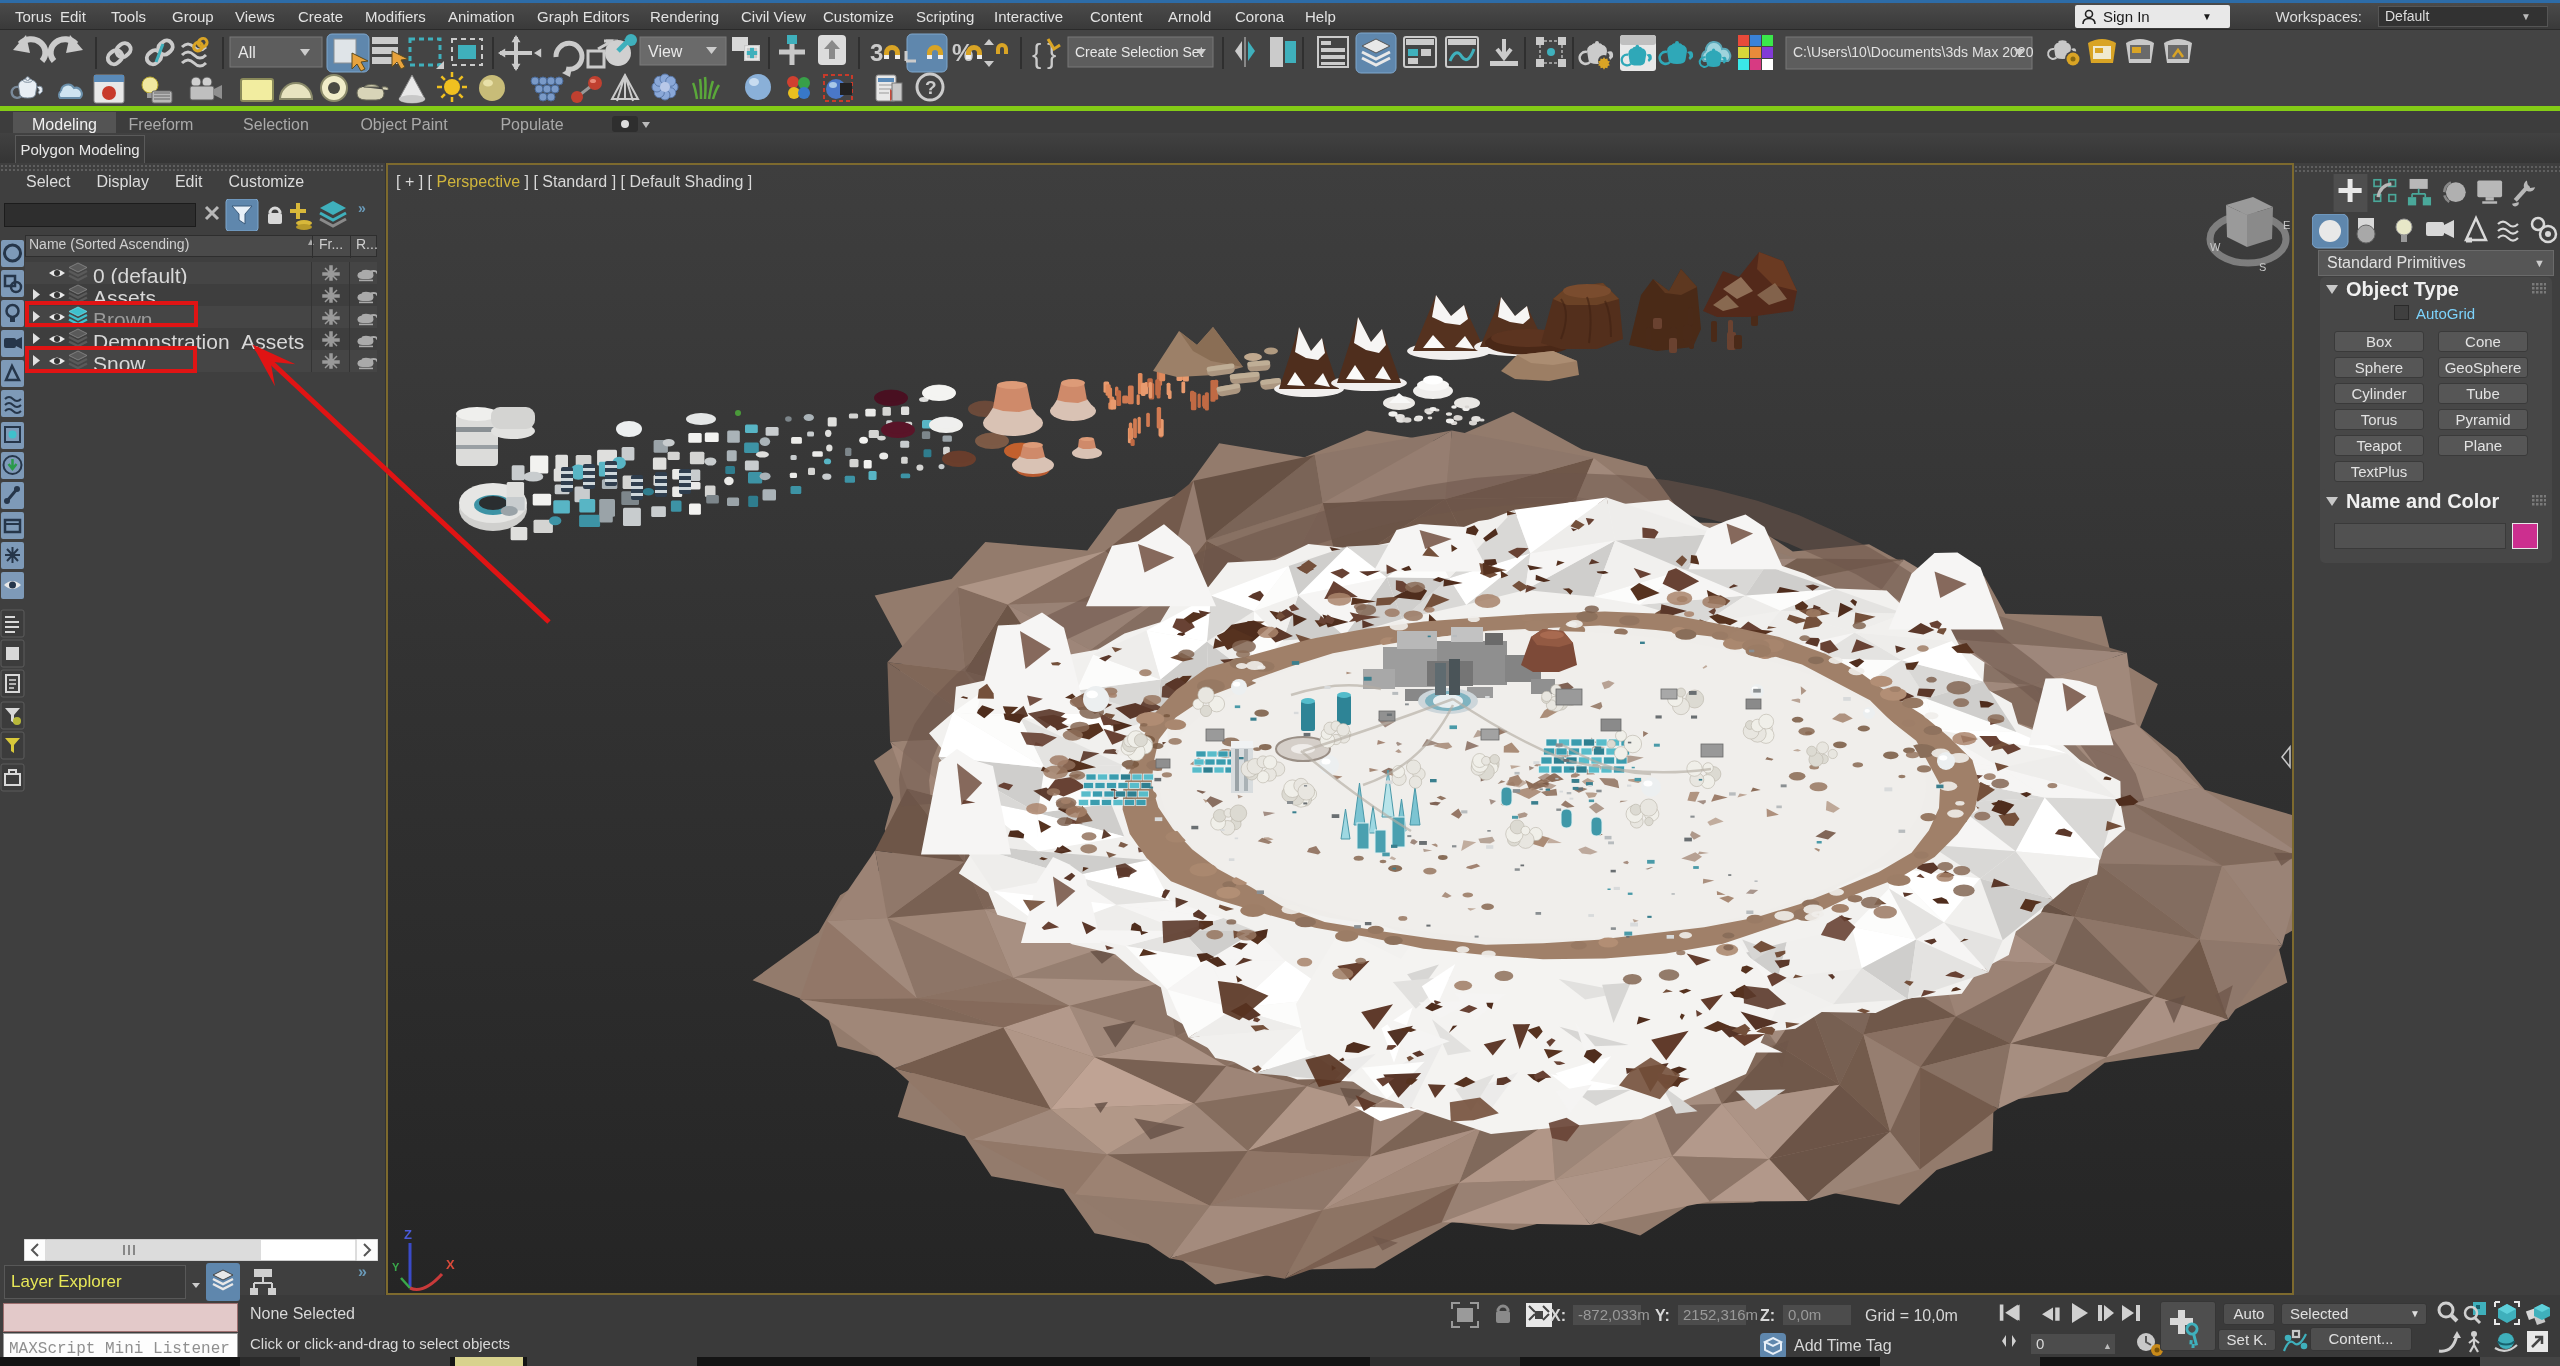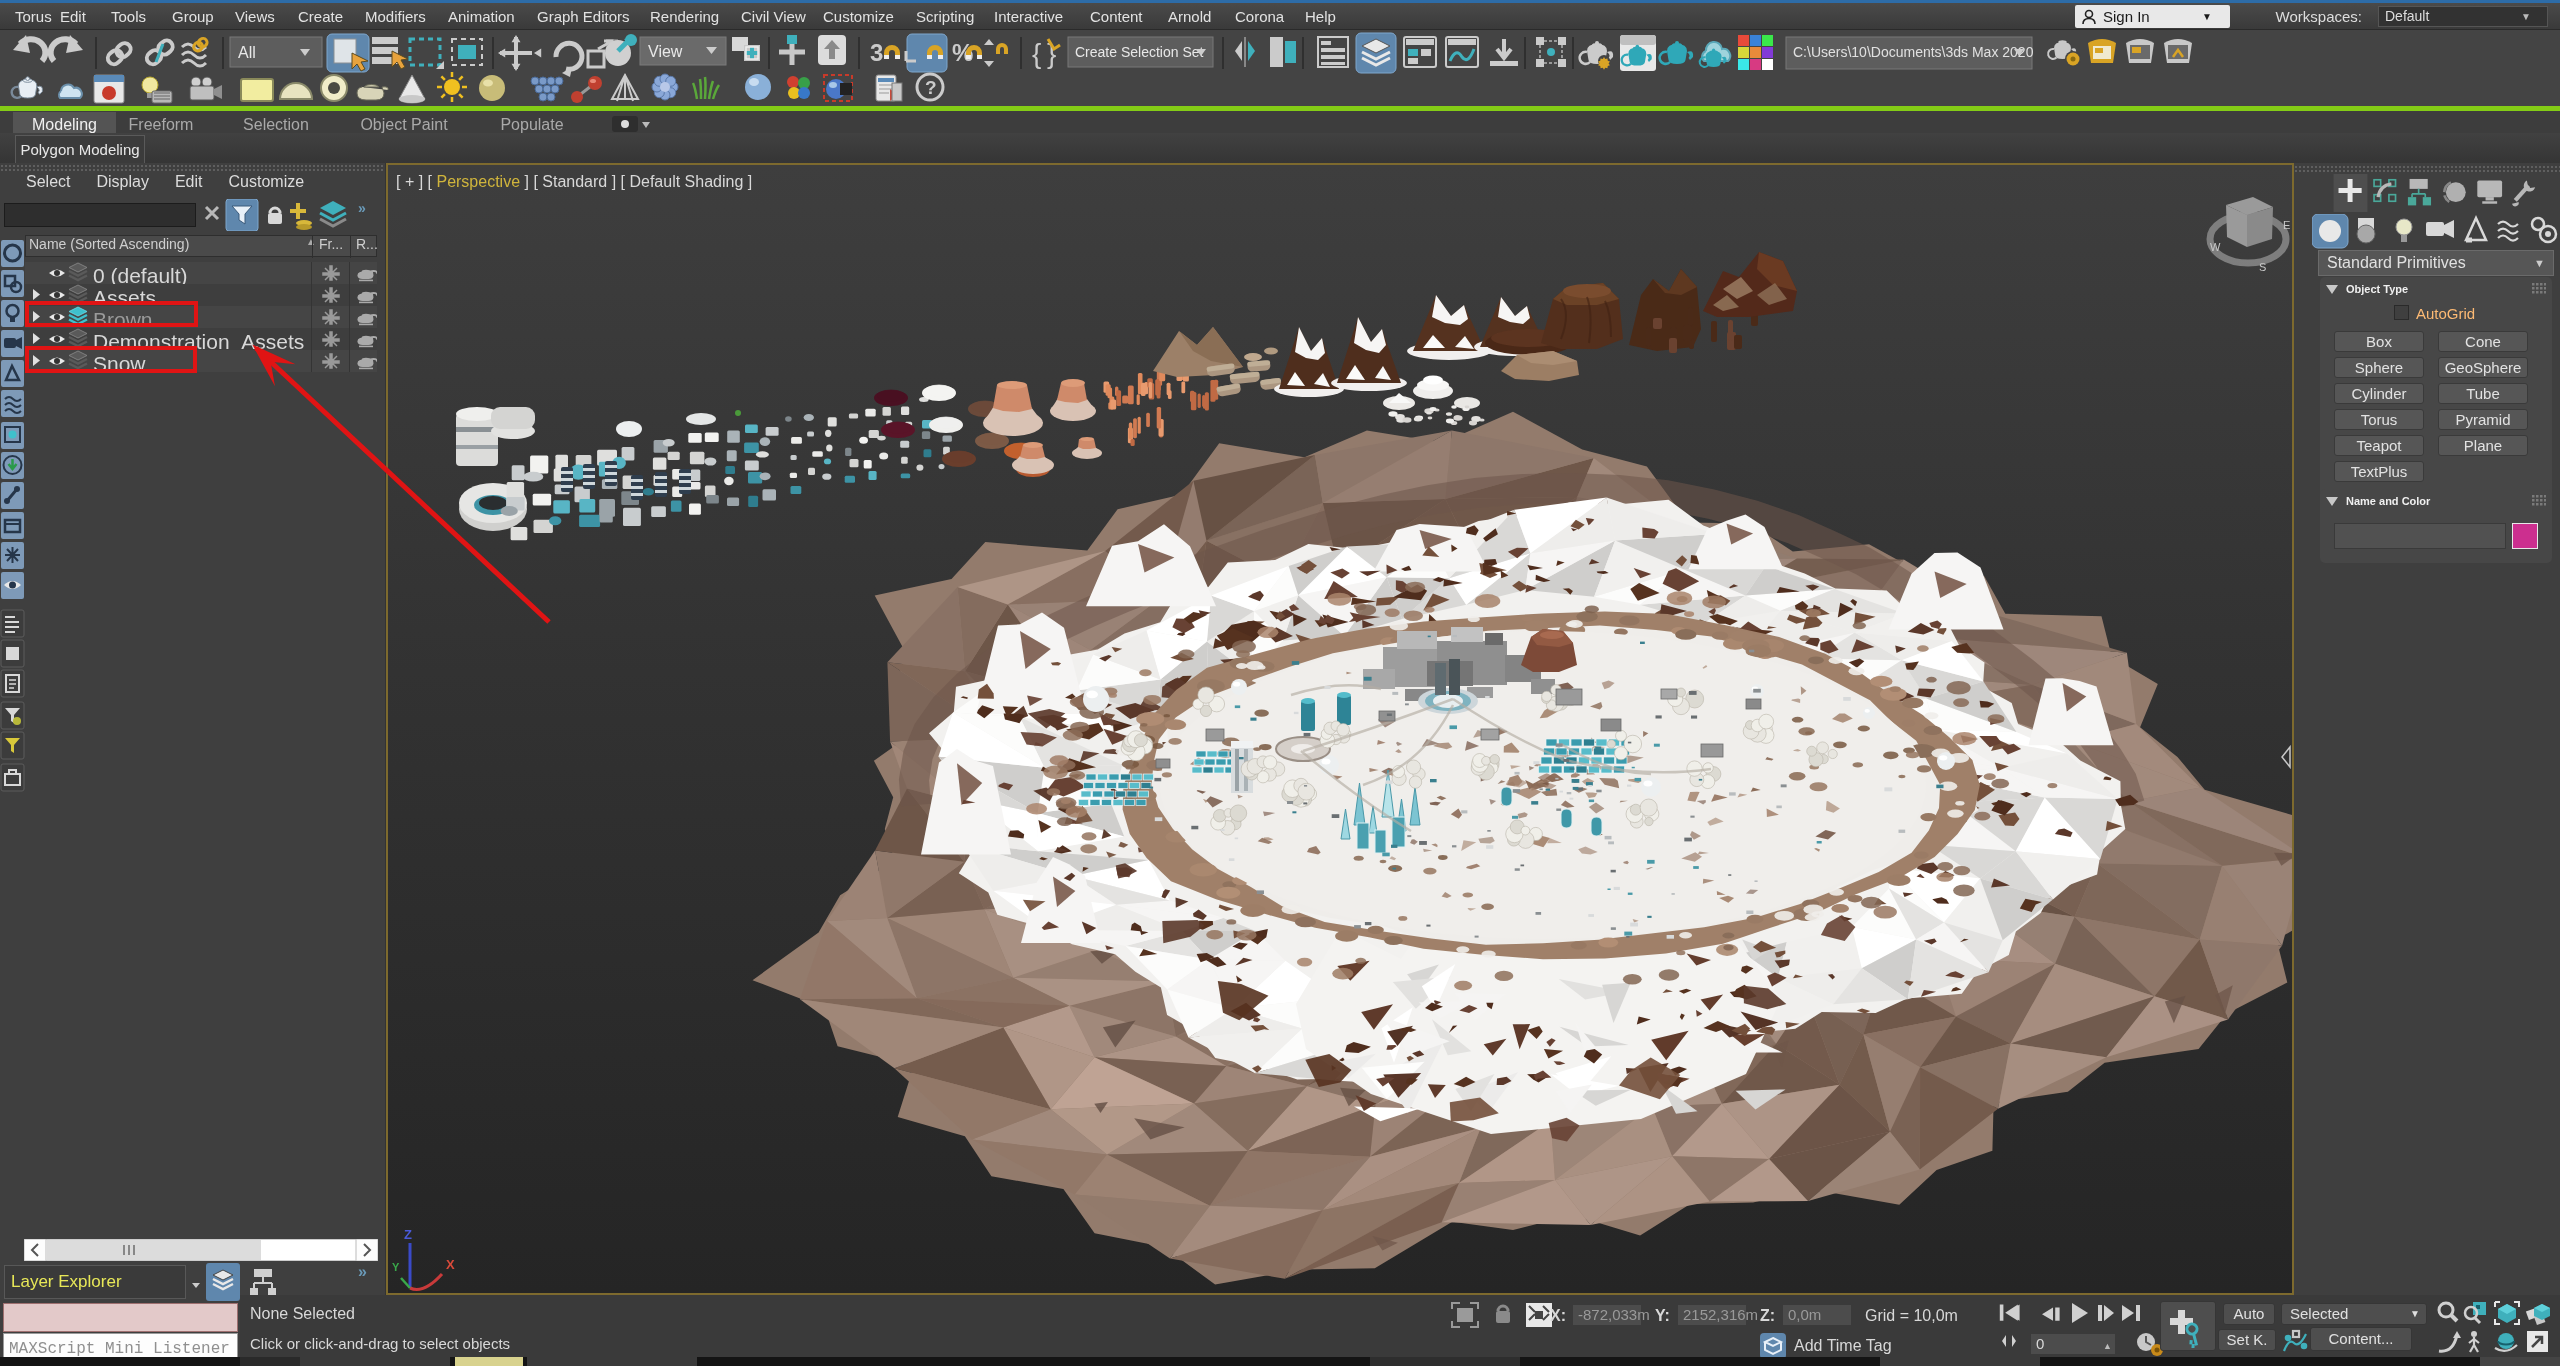--- a/index.html
+++ b/index.html
@@ -30,21 +30,21 @@
 #lp-le{position:absolute;left:4px;top:1100px;width:378px;height:38px}
 #listener-pink{position:absolute;left:3px;top:1140px;width:235px;height:29px;background:#e3c9c9;border:1px solid #9f7070}
 #listener-white{position:absolute;left:3px;top:1170px;width:235px;height:32px;background:#fdfdfd;border:1px solid #9a9a9a;color:#8f8f8f;font-family:"Liberation Mono",monospace;font-size:16px;line-height:30px;padding-left:5px;letter-spacing:0px}
 
 #viewport{position:absolute;left:386px;top:163px;width:1908px;height:1132px;background:linear-gradient(#3e3e3e,#323232 45%,#252525);border:2px solid #7d6a2e}
 #vplabel{position:absolute;left:8px;top:8px;color:#d8d8d8;font-size:16px}
 #vplabel .y{color:#d0b53c}
 
 #cmdpanel{position:absolute;left:2294px;top:163px;width:266px;height:1203px;background:#3f3f3f}
 .roll{position:absolute;left:26px;width:232px;background:#474747;border-radius:5px}
-.rollhead{height:24px;color:#f0f0f0;font-weight:bold;font-size:11px;display:flex;align-items:center;padding-left:26px;position:relative}
+.rollhead{height:24px;color:#f0f0f0;font-weight:bold;font-size:20px;display:flex;align-items:center;padding-left:26px;position:relative}
 .cpbtn{position:absolute;width:90px;height:21px;background:#565656;border:1px solid #3a3a3a;border-radius:3px;color:#e2e2e2;font-size:15px;text-align:center;line-height:19px}
 
 #statusbar{position:absolute;left:240px;top:1295px;width:2320px;height:62px;background:#3a3a3a;color:#d8d8d8;font-size:16px}
 #botstrip{position:absolute;left:0;top:1357px;width:2560px;height:9px;background:#141414}
 .fld{position:absolute;height:22px;background:#4c4c4c;border:1px solid #3a3a3a;color:#9a9a9a;font-size:15px;padding:0 5px;line-height:20px}
 .sbbtn{position:absolute;background:#4e4e4e;border:1px solid #363636;border-radius:3px;color:#e0e0e0;font-size:15px;text-align:center}
 
 #annot{position:absolute;left:0;top:0;width:2560px;height:1366px;pointer-events:none;z-index:50}
 .redbox{position:absolute;border:4px solid #e01414}
 </style></head><body>
@@ -2572,21 +2572,21 @@
               <rect x="4" y="8" width="2.5" height="2.5"></rect>
               <rect x="8" y="0" width="2.5" height="2.5"></rect>
               <rect x="8" y="4" width="2.5" height="2.5"></rect>
               <rect x="8" y="8" width="2.5" height="2.5"></rect>
               <rect x="12" y="0" width="2.5" height="2.5"></rect>
               <rect x="12" y="4" width="2.5" height="2.5"></rect>
               <rect x="12" y="8" width="2.5" height="2.5"></rect>
             </g>
           </svg></div>
         <div style="position:absolute;left:74px;top:28px;width:15px;height:15px;background:#3f3f3f;border:1px solid #2a2a2a"></div>
-        <div style="position:absolute;left:96px;top:28px;color:#fdba74;font-size:15px">AutoGrid</div>
+        <div style="position:absolute;left:96px;top:28px;color:#7dd3fc;font-size:15px">AutoGrid</div>
         <div class="cpbtn" style="left:14px;top:54px">Box</div>
         <div class="cpbtn" style="left:118px;top:54px">Cone</div>
         <div class="cpbtn" style="left:14px;top:80px">Sphere</div>
         <div class="cpbtn" style="left:118px;top:80px">GeoSphere</div>
         <div class="cpbtn" style="left:14px;top:106px">Cylinder</div>
         <div class="cpbtn" style="left:118px;top:106px">Tube</div>
         <div class="cpbtn" style="left:14px;top:132px">Torus</div>
         <div class="cpbtn" style="left:118px;top:132px">Pyramid</div>
         <div class="cpbtn" style="left:14px;top:158px">Teapot</div>
         <div class="cpbtn" style="left:118px;top:158px">Plane</div>

